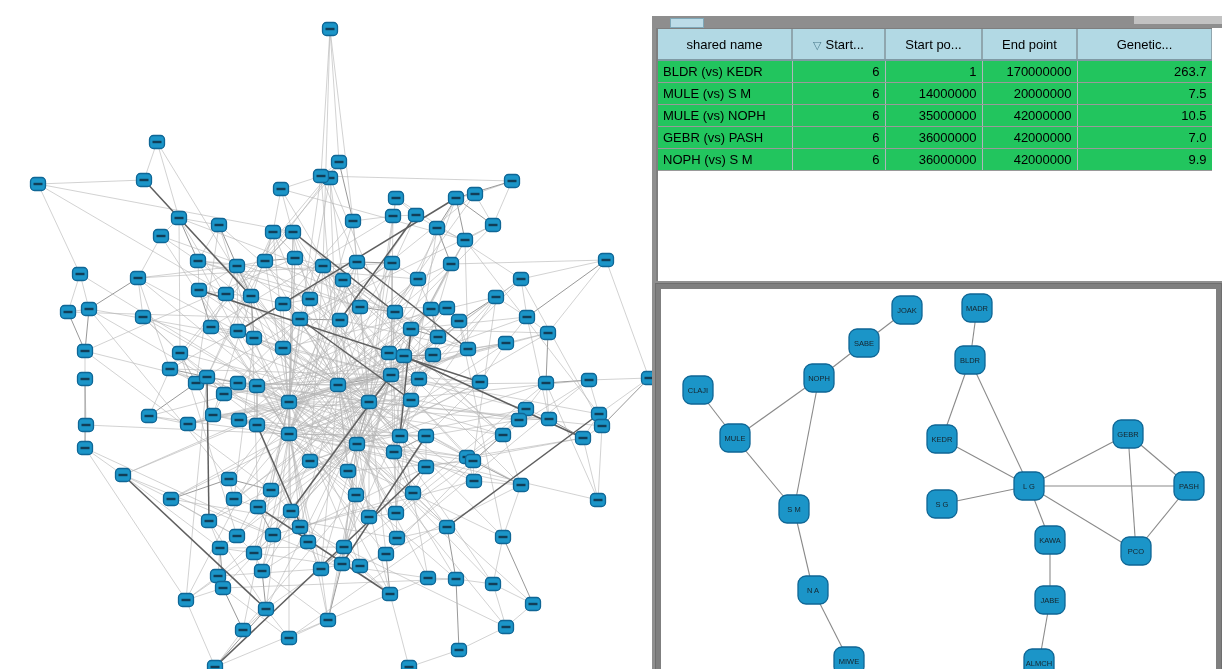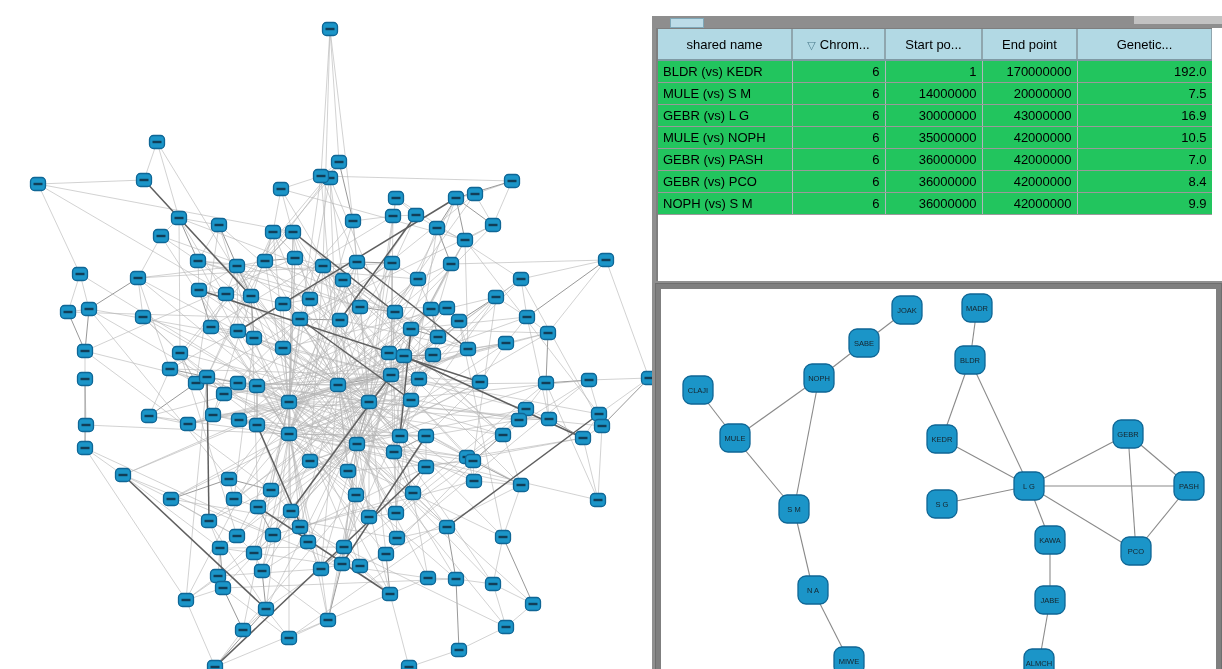--- a/index.html
+++ b/index.html
@@ -1345,68 +1345,54 @@
       <colgroup id="tblCols">
           <col style="width: 134px;">
           <col style="width: 93px;">
           <col style="width: 97px;">
           <col style="width: 95px;">
           <col style="width: 135px;">
         </colgroup>
       <thead>
           <tr id="tblHead">
             <th><span>shared name</span></th>
-            <th><span class="funnel">▽</span><span>Chrom...</span></th>
+            <th><span class="funnel">▽</span><span>Start...</span></th>
             <th><span>Start po...</span></th>
             <th><span>End point</span></th>
             <th><span>Genetic...</span></th>
           </tr>
         </thead>
       <tbody id="tblBody">
           <tr>
             <td class="al">BLDR (vs) KEDR</td>
             <td class="ar">6</td>
             <td class="ar">1</td>
             <td class="ar">170000000</td>
-            <td class="ar">192.0</td>
+            <td class="ar">263.7</td>
           </tr>
           <tr>
             <td class="al">MULE (vs) S M</td>
             <td class="ar">6</td>
             <td class="ar">14000000</td>
             <td class="ar">20000000</td>
             <td class="ar">7.5</td>
-          </tr>
-          <tr>
-            <td class="al">GEBR (vs) L G</td>
-            <td class="ar">6</td>
-            <td class="ar">30000000</td>
-            <td class="ar">43000000</td>
-            <td class="ar">16.9</td>
           </tr>
           <tr>
             <td class="al">MULE (vs) NOPH</td>
             <td class="ar">6</td>
             <td class="ar">35000000</td>
             <td class="ar">42000000</td>
             <td class="ar">10.5</td>
           </tr>
           <tr>
             <td class="al">GEBR (vs) PASH</td>
             <td class="ar">6</td>
             <td class="ar">36000000</td>
             <td class="ar">42000000</td>
             <td class="ar">7.0</td>
-          </tr>
-          <tr>
-            <td class="al">GEBR (vs) PCO</td>
-            <td class="ar">6</td>
-            <td class="ar">36000000</td>
-            <td class="ar">42000000</td>
-            <td class="ar">8.4</td>
           </tr>
           <tr>
             <td class="al">NOPH (vs) S M</td>
             <td class="ar">6</td>
             <td class="ar">36000000</td>
             <td class="ar">42000000</td>
             <td class="ar">9.9</td>
           </tr>
         </tbody>
     </table>

